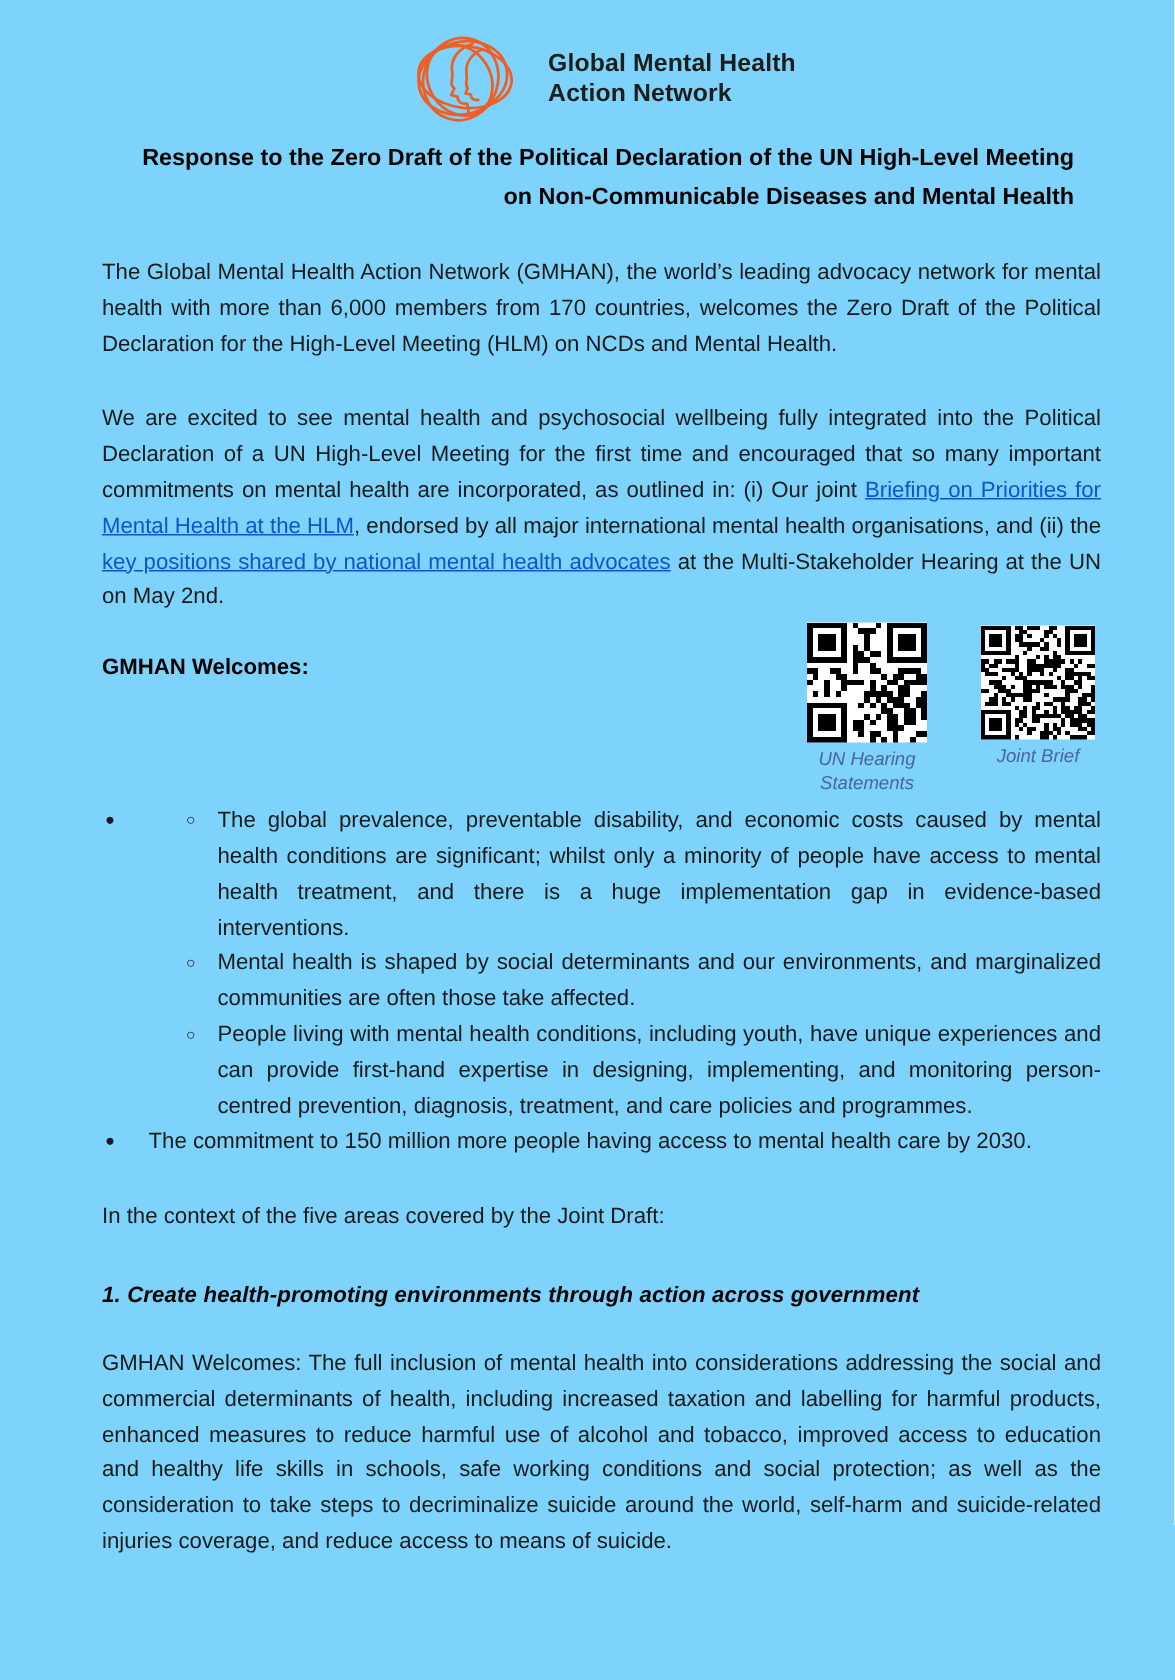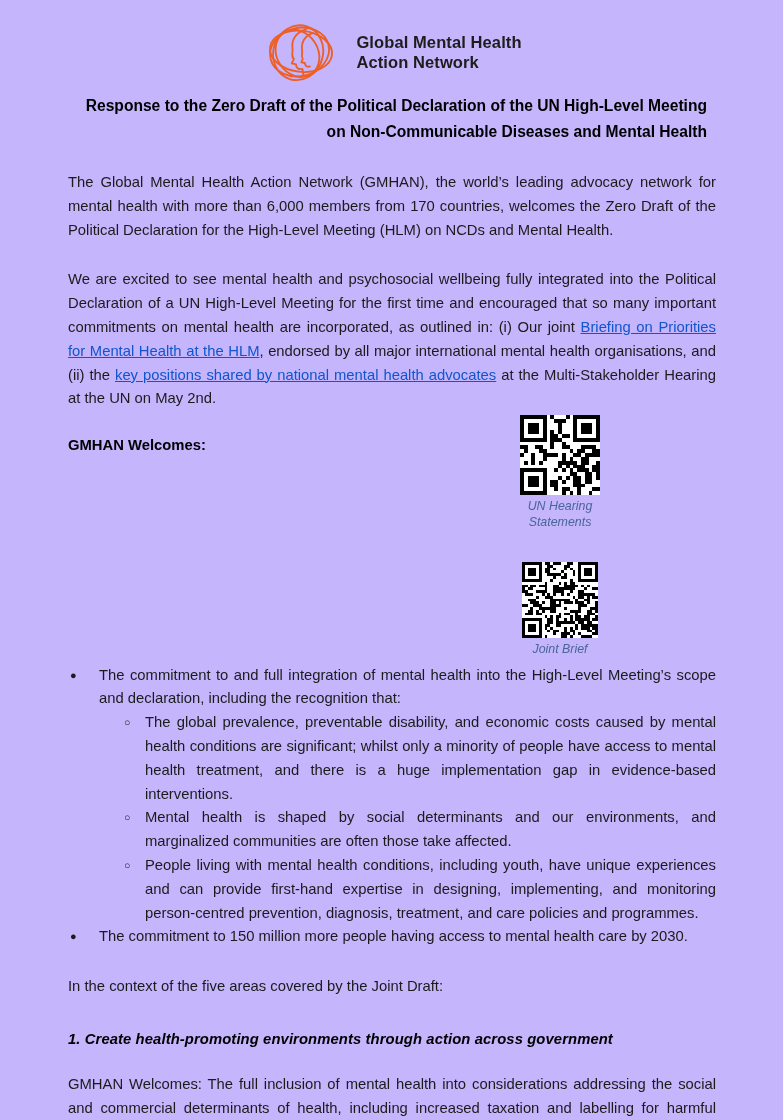--- a/index.html
+++ b/index.html
@@ -5,42 +5,42 @@
   :root{
     --brand:#EE5F25;
     --link:#1155CC;
     --caption:#4a6698;
     --text:#1b1b1b;
   }
   *{box-sizing:border-box;}
   html,body{margin:0;padding:0;background:#ffffff;}
   .page{
     width:783px;height:1120px;
-    background:#c4b5fd;
+    background:#7dd3fc;
     font-family:"Liberation Sans", sans-serif;
     color:var(--text);
-    padding:12px 67px 0 68px;
+    padding:12px 49px 0 68px;
     overflow:hidden;
     position:relative;
   }
   
   .logo-row{display:flex;justify-content:center;align-items:center;gap:16px;padding-top:2px;}
   .logo-mark{width:78px;height:76px;flex:0 0 auto;}
   .logo-wordmark{font-size:16.5px;line-height:20px;font-weight:600;color:#1d1d1b;letter-spacing:.1px;}
   
   .doc-title{
     font-size:15.6px;font-weight:bold;text-align:right;
     line-height:26px;margin:3px auto 0;max-width:630px;color:#000;
   }
   
   .para{font-size:14.8px;line-height:23.8px;margin:26px 0 0;text-align:justify;color:#1b1b1b;}
   .para .b{font-weight:normal;}
   .doc-link{color:var(--link);text-decoration:underline;cursor:pointer;}
   
-  .qr-float{float:right;width:198px;display:flex;gap:30px;margin:4px 0 6px 14px;flex-direction:column;}
+  .qr-float{float:right;width:198px;display:flex;gap:30px;margin:4px 0 6px 14px;}
   .qr-item{margin:0;width:84px;text-align:center;}
   .qr-item svg{width:80px;height:80px;display:block;margin:0 auto;background:#fff;}
   .qr-item .qr2{width:76px;height:76px;margin-top:2px;}
   .qr-caption{font-size:12.4px;font-style:italic;color:var(--caption);line-height:15.5px;margin-top:4px;}
   
   .h-welcomes{font-size:14.8px;font-weight:bold;margin:26px 0 0;color:#000;}
   .h-section{
     font-size:14.8px;font-weight:bold;font-style:italic;
     margin:32px 0 0;color:#000;letter-spacing:.1px;
   }
@@ -493,21 +493,20 @@
       <figcaption class="qr-caption">Joint Brief</figcaption>
     </figure>
   </div>
 
 
   <h2 class="h-welcomes">GMHAN Welcomes:</h2>
 
   <ul class="blist">
     <li>
       <span class="mk1">●</span>
-      <span>The commitment to and full integration of mental health into the High-Level Meeting’s scope and declaration, including the recognition that:</span>
       <ul class="sublist">
         <li>
           <span class="mk2">○</span>
           <span>The global prevalence, preventable disability, and economic costs caused by mental health conditions are significant; whilst only a minority of people have access to mental health treatment, and there is a huge implementation gap in evidence-based interventions.</span>
         </li>
         <li>
           <span class="mk2">○</span>
           <span>Mental health is shaped by social determinants and our environments, and marginalized communities are often those take affected.</span>
         </li>
         <li>

